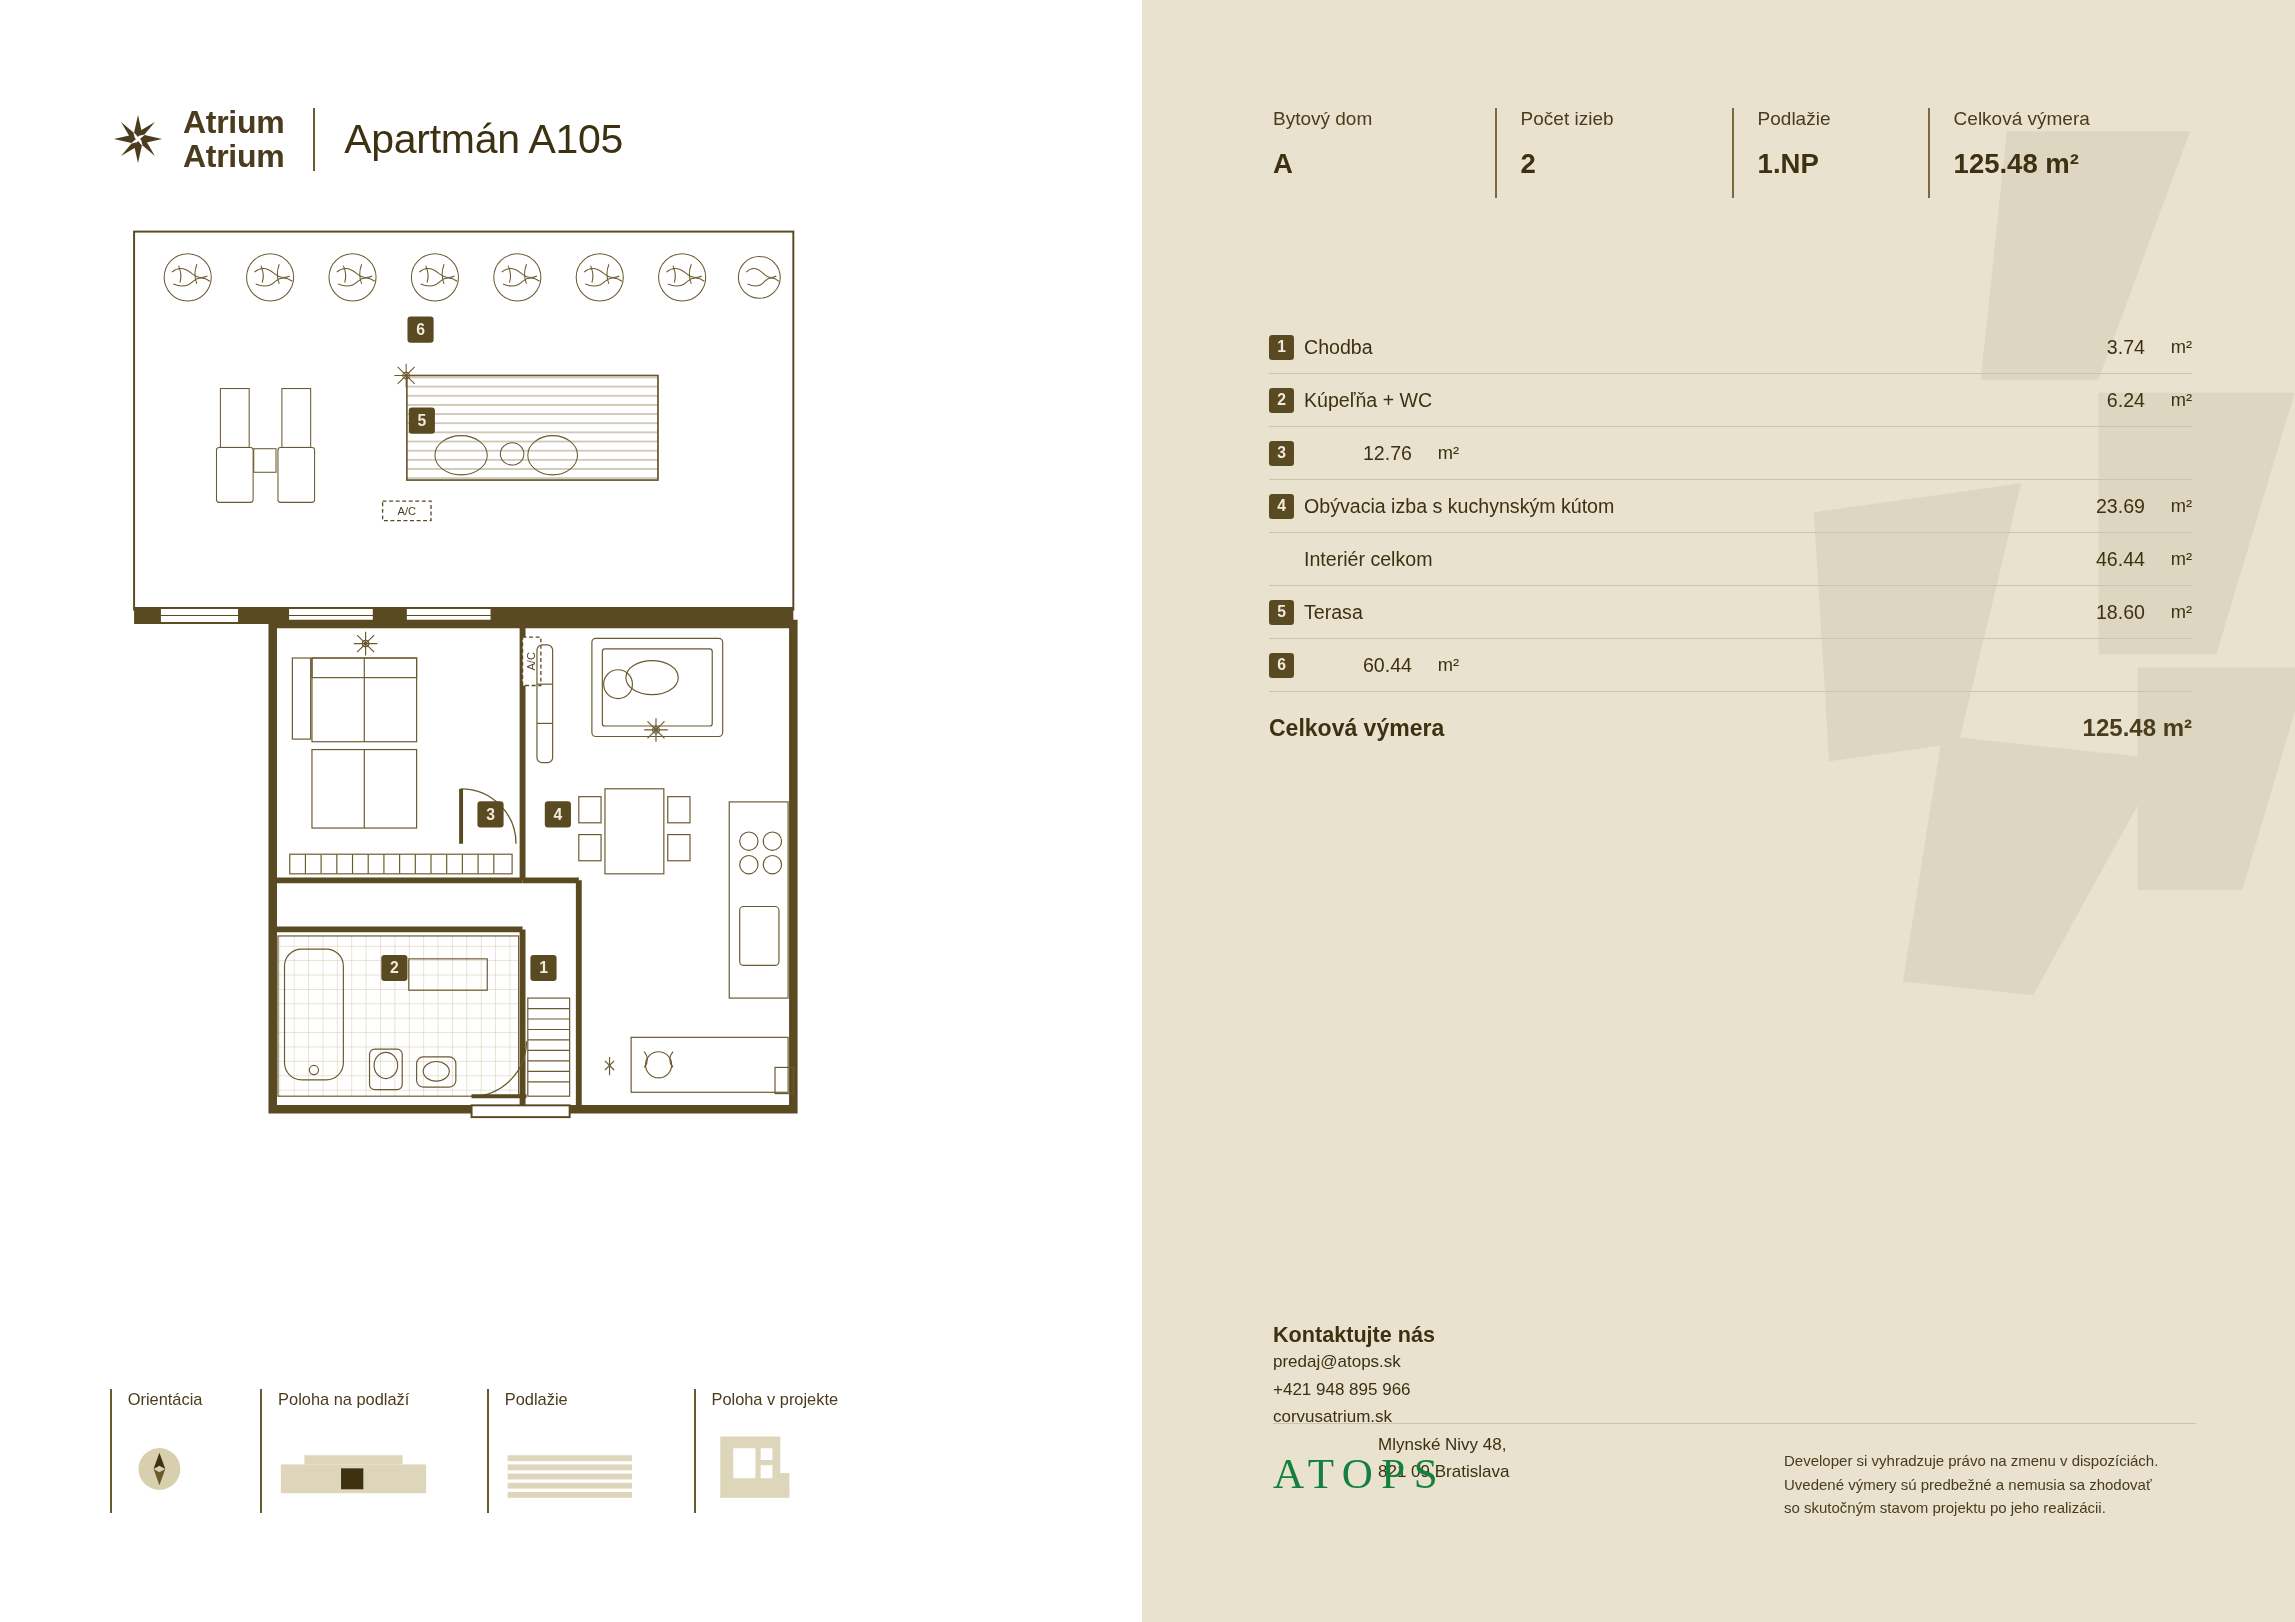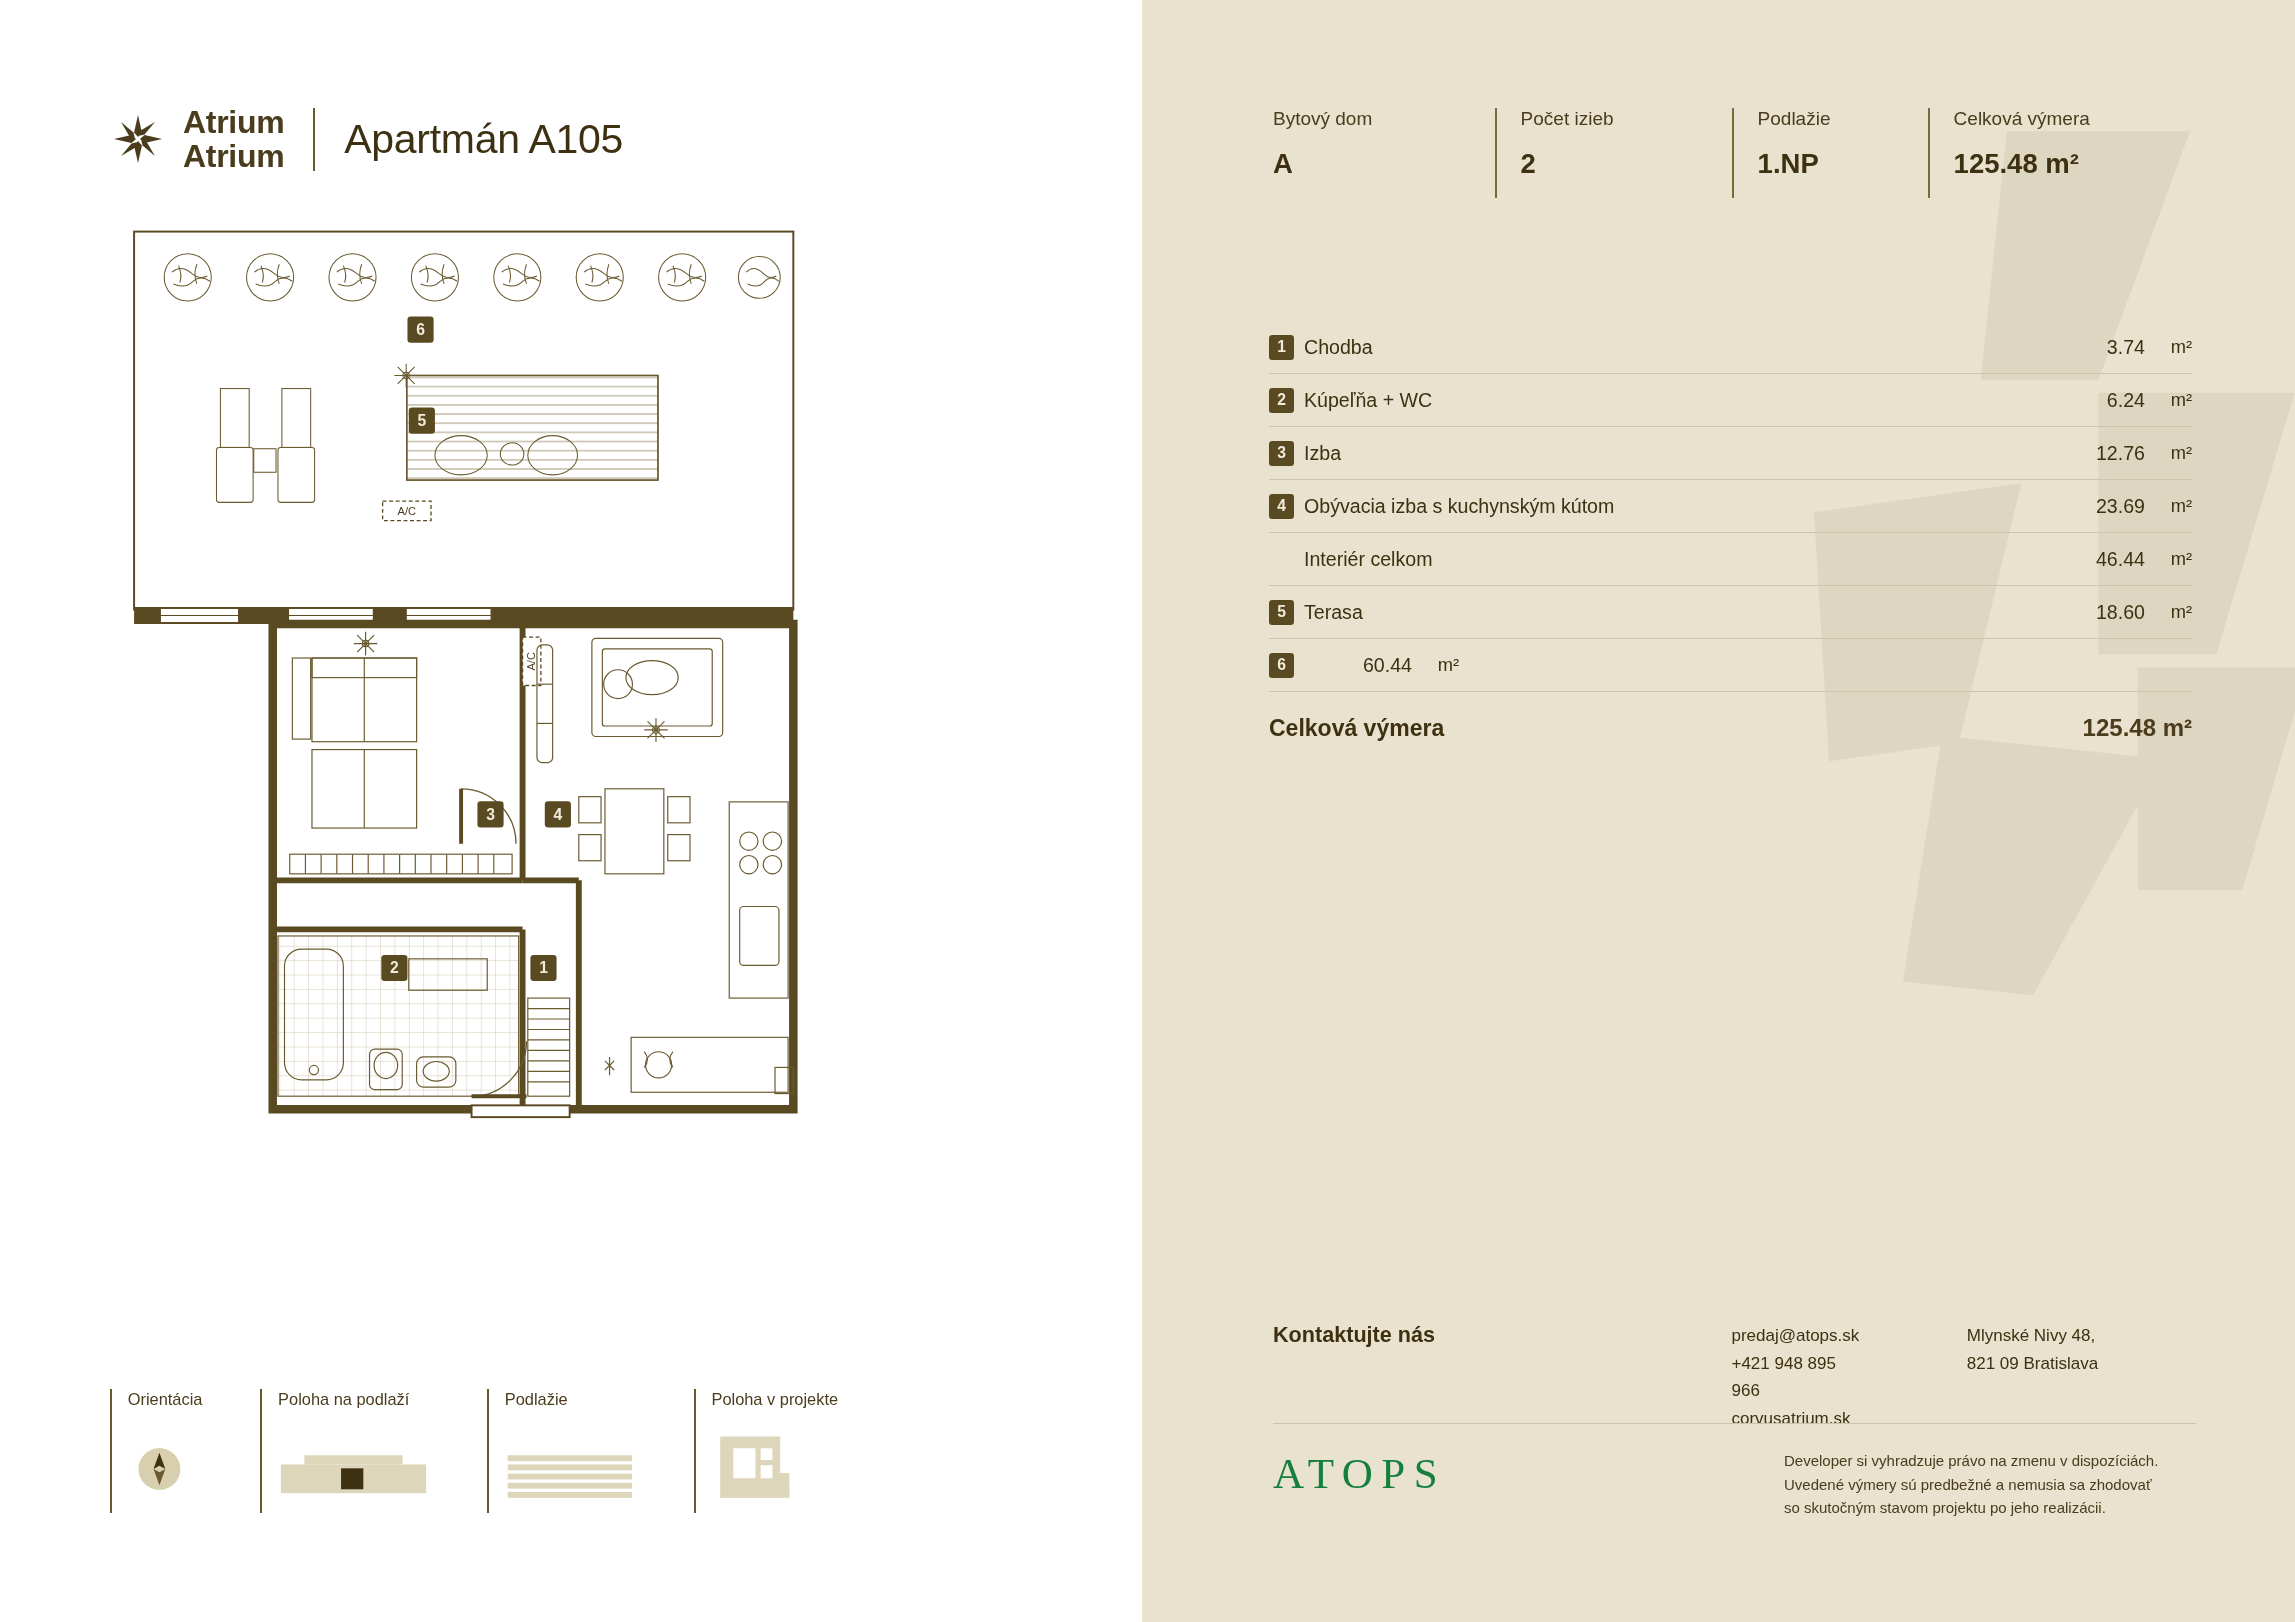--- a/index.html
+++ b/index.html
@@ -107,21 +107,21 @@
   .room-name { font-size: 19.6px; color: #3d3112; margin-left: 10px; flex: 1 1 auto; }
   .room-area { font-size: 19.6px; color: #3d3112; text-align: right; width: 118px; }
   .room-unit { font-size: 18.3px; color: #3d3112; width: 47px; text-align: right; }
   .room-row.total { border-bottom: none; height: 72px; }
   .room-row.total .room-name { font-size: 23px; font-weight: bold; margin-left: 0; }
   .room-row.total .room-total-value { font-size: 24px; font-weight: bold; text-align: right; }
 
   
   .contact {
     position: absolute; left: 1273px; top: 1322px; width: 923px;
-    display: flex; align-items: flex-start;
+    display: flex; align-items: flex-start; flex-direction: column;
   }
   .contact-title { font-size: 21.6px; font-weight: bold; color: #3d3112; width: 484px; }
   .contact-col { font-size: 17px; line-height: 27.5px; color: #3d3112; }
   .contact-col.c2 { width: 242px; }
   .hr-contact {
     position: absolute; left: 1273px; top: 1423px; width: 923px; height: 1.3px; background: #cdc5ab;
   }
   .footer {
     position: absolute; left: 1273px; top: 1449px; width: 923px;
     display: flex; align-items: flex-start; justify-content: space-between;
@@ -497,21 +497,20 @@
       <span class="room-unit">m²</span>
     </div>
     <div class="room-row">
       <span class="room-badge">2</span>
       <span class="room-name">Kúpeľňa + WC</span>
       <span class="room-area">6.24</span>
       <span class="room-unit">m²</span>
     </div>
     <div class="room-row">
       <span class="room-badge">3</span>
-      <span class="room-name">Izba</span>
       <span class="room-area">12.76</span>
       <span class="room-unit">m²</span>
     </div>
     <div class="room-row">
       <span class="room-badge">4</span>
       <span class="room-name">Obývacia izba s kuchynským kútom</span>
       <span class="room-area">23.69</span>
       <span class="room-unit">m²</span>
     </div>
     <div class="room-row">

